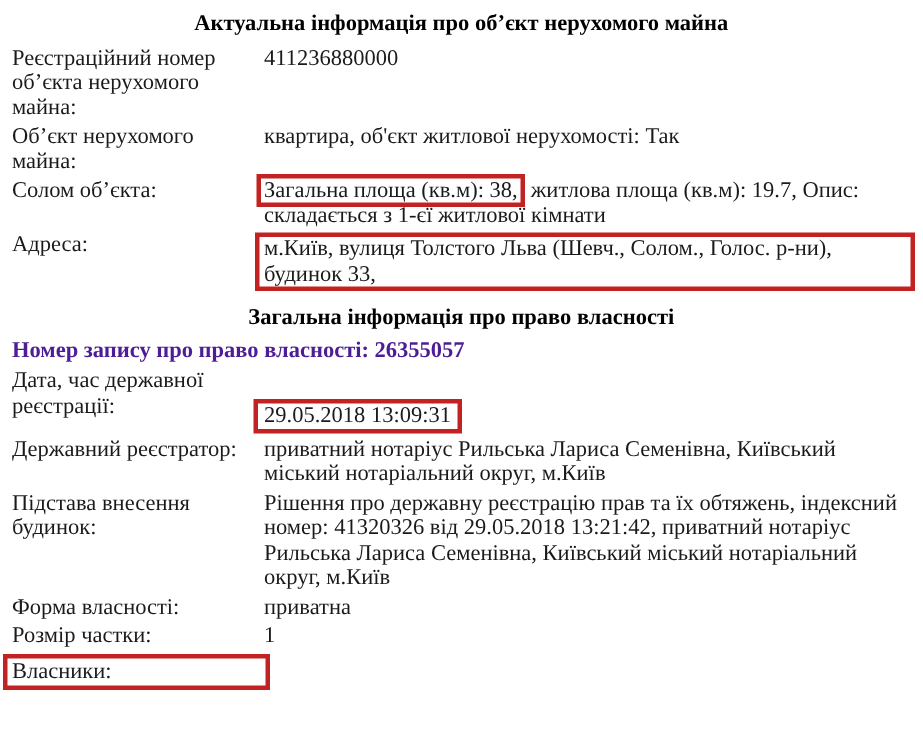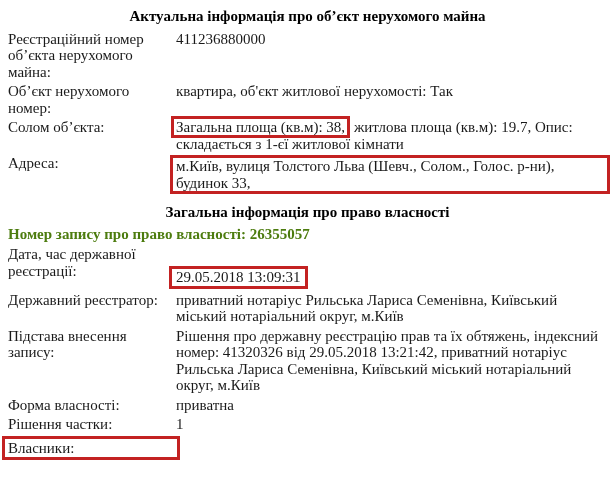--- a/index.html
+++ b/index.html
@@ -28,21 +28,21 @@
   .row {
     display: grid;
     grid-template-columns: 168px 1fr;
     margin-bottom: 3px;
     align-items: start;
   }
   .row .label { padding-right: 10px; }
   .row .value { }
   .record-line {
     font-weight: bold;
-    color: #4d7c0f;
+    color: #4c1d95;
     margin-bottom: 4px;
   }
   .red-box-inline {
     border: 3px solid var(--red, #c32222);
     padding: 0 2px;
     margin-left: -5px;
   }
   .red-box-block {
     border: 3px solid var(--red, #c32222);
     padding: 0 3px;
@@ -75,21 +75,21 @@
 
   <div class="section-1">
     <div class="doc-title">Актуальна інформація про об’єкт нерухомого майна</div>
 
     <div class="row">
       <div class="label">Реєстраційний номер об’єкта нерухомого майна:</div>
       <div class="value">411236880000</div>
     </div>
 
     <div class="row">
-      <div class="label">Об’єкт нерухомого номер:</div>
+      <div class="label">Об’єкт нерухомого майна:</div>
       <div class="value">квартира, об'єкт житлової нерухомості: Так</div>
     </div>
 
     <div class="row">
       <div class="label">Солом об’єкта:</div>
       <div class="value">
         <span class="red-box-inline">Загальна площа (кв.м): 38,</span>
         <span>житлова площа (кв.м): 19.7, Опис: складається з 1-єї житлової кімнати</span>
       </div>
     </div>
@@ -121,31 +121,31 @@
       </div>
     </div>
 
     <div class="row">
       <div class="label">Державний реєстратор:</div>
       <div class="value">приватний нотаріус Рильська Лариса Семенівна, Київський міський нотаріальний округ, м.Київ</div>
     </div>
 
 
     <div class="row">
-      <div class="label">Підстава внесення запису:</div>
+      <div class="label">Підстава внесення будинок:</div>
       <div class="value">Рішення про державну реєстрацію прав та їх обтяжень, індексний номер: 41320326 від 29.05.2018 13:21:42, приватний нотаріус Рильська Лариса Семенівна, Київський міський нотаріальний округ, м.Київ</div>
     </div>
 
     <div class="row">
       <div class="label">Форма власності:</div>
       <div class="value">приватна</div>
     </div>
 
     <div class="row">
-      <div class="label">Рішення частки:</div>
+      <div class="label">Розмір частки:</div>
       <div class="value">1</div>
     </div>
 
     <div class="owners-row-box">
       <div class="owners-grid">
         <div class="label">Власники:</div>
       </div>
     </div>
   </div>
 

